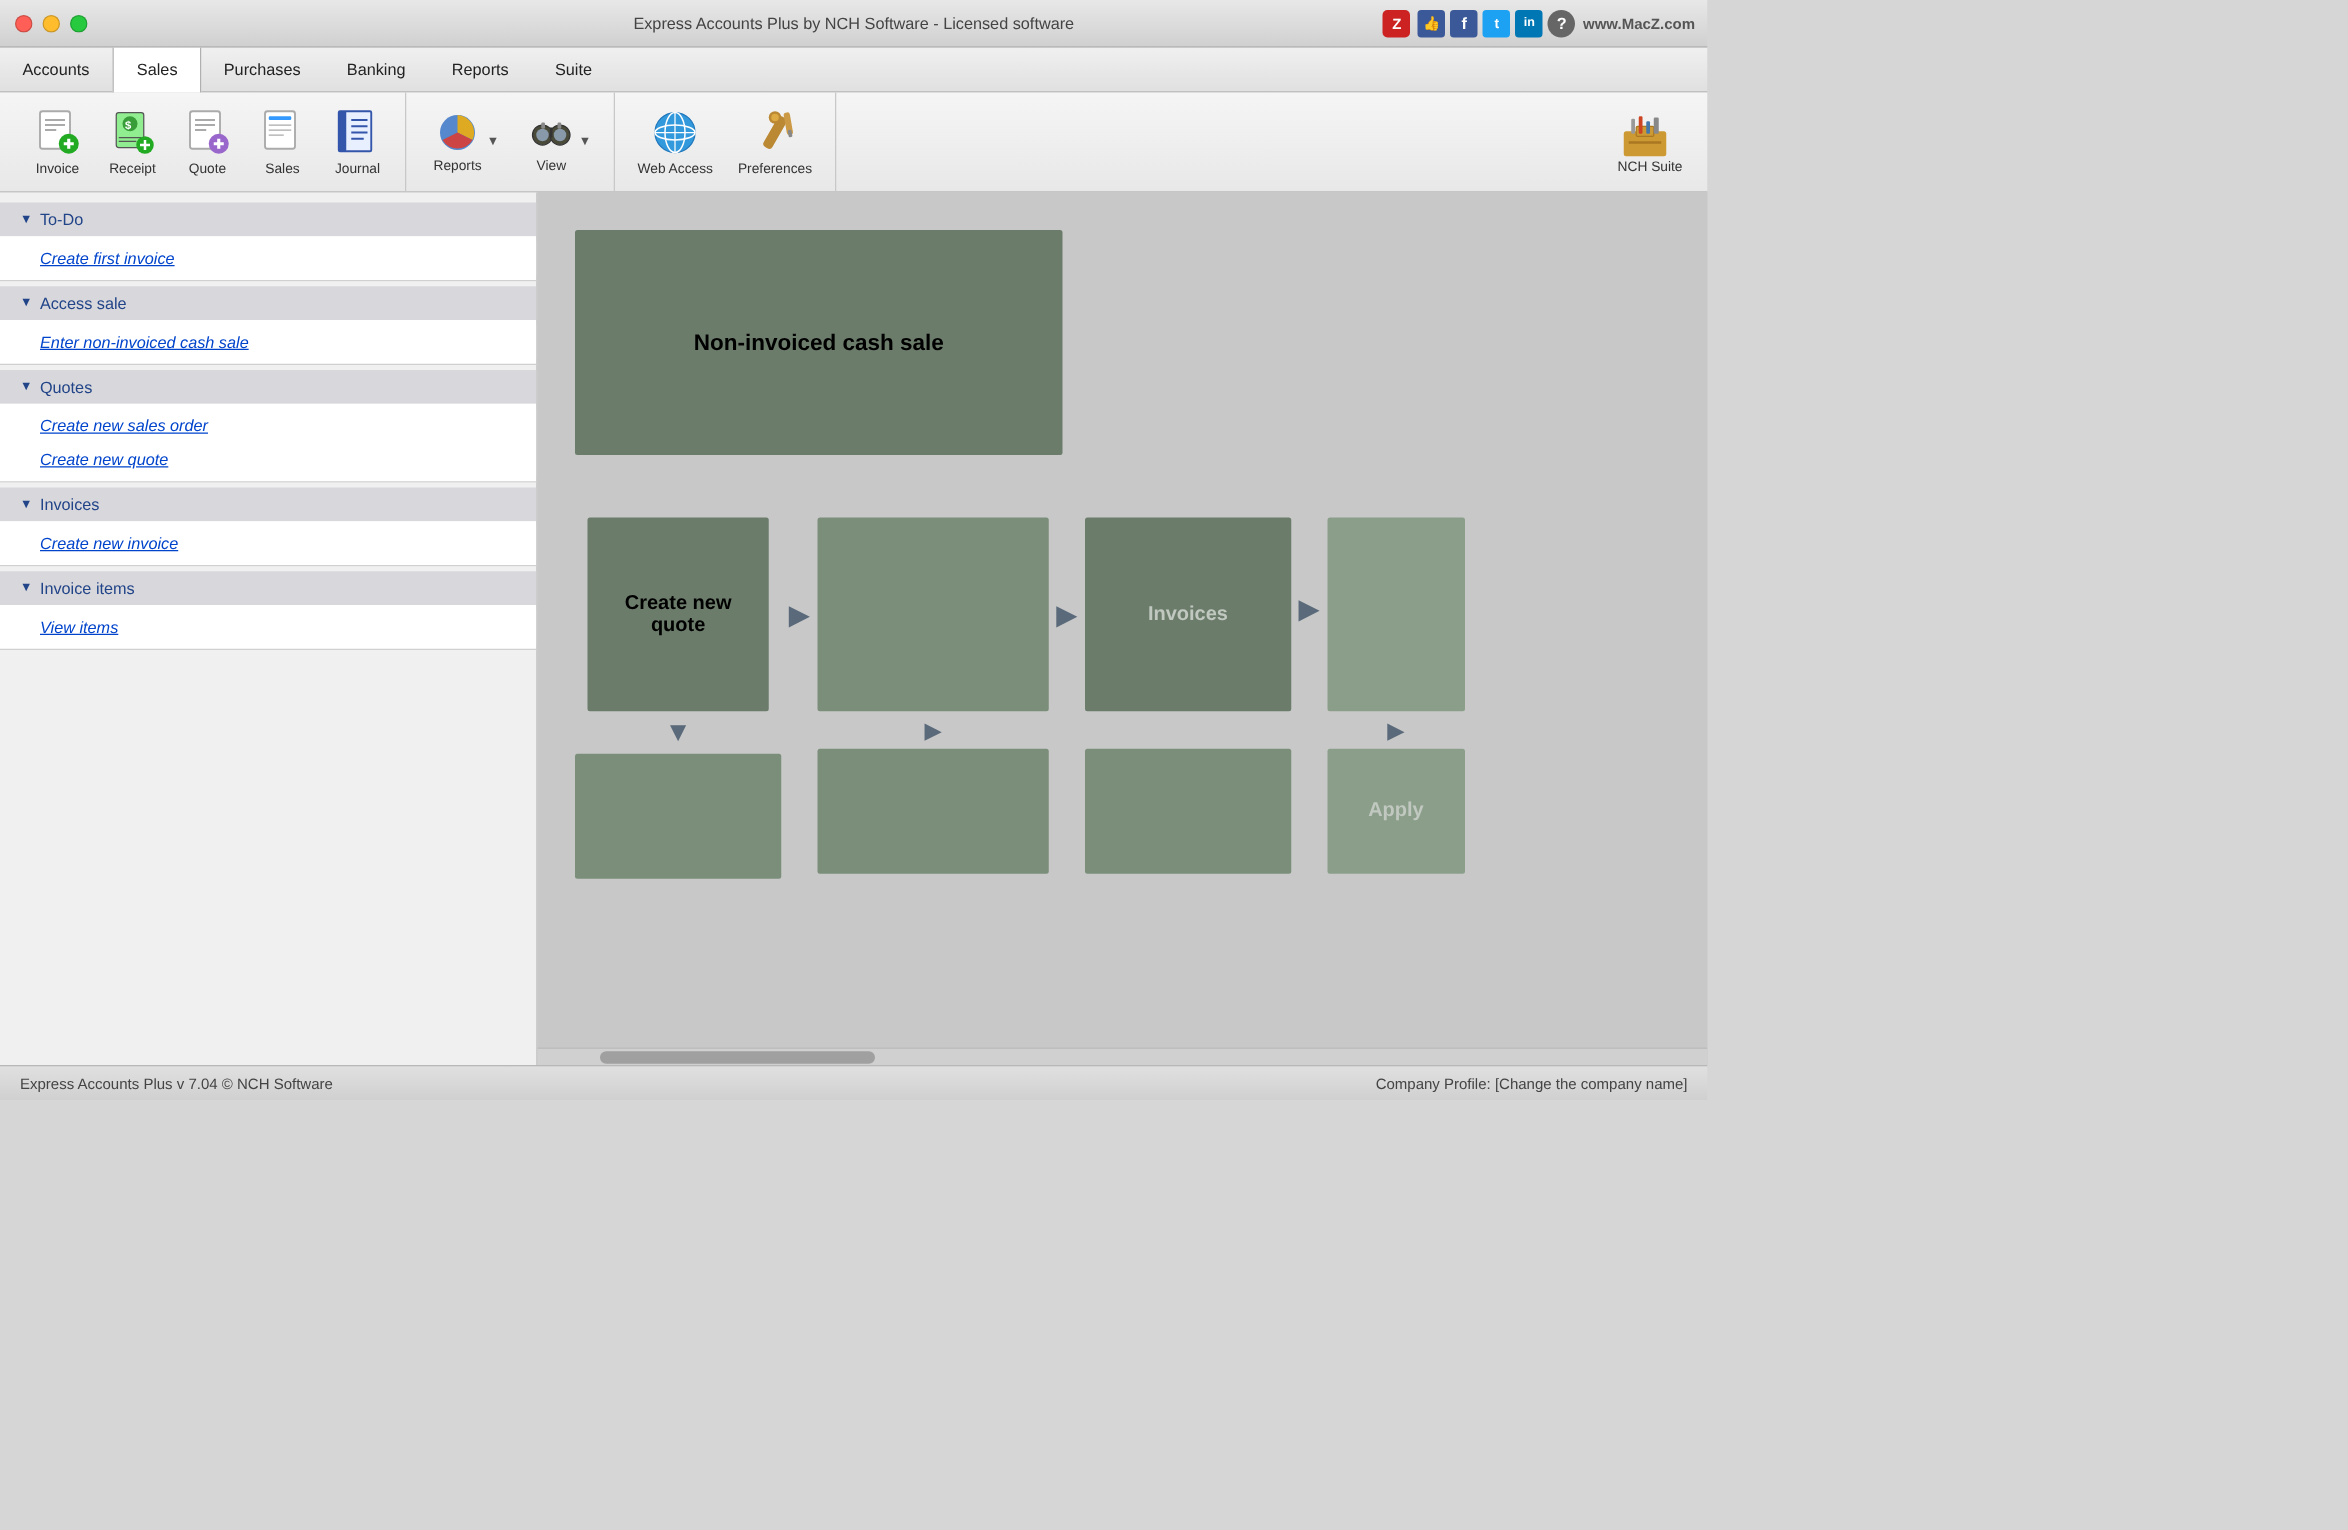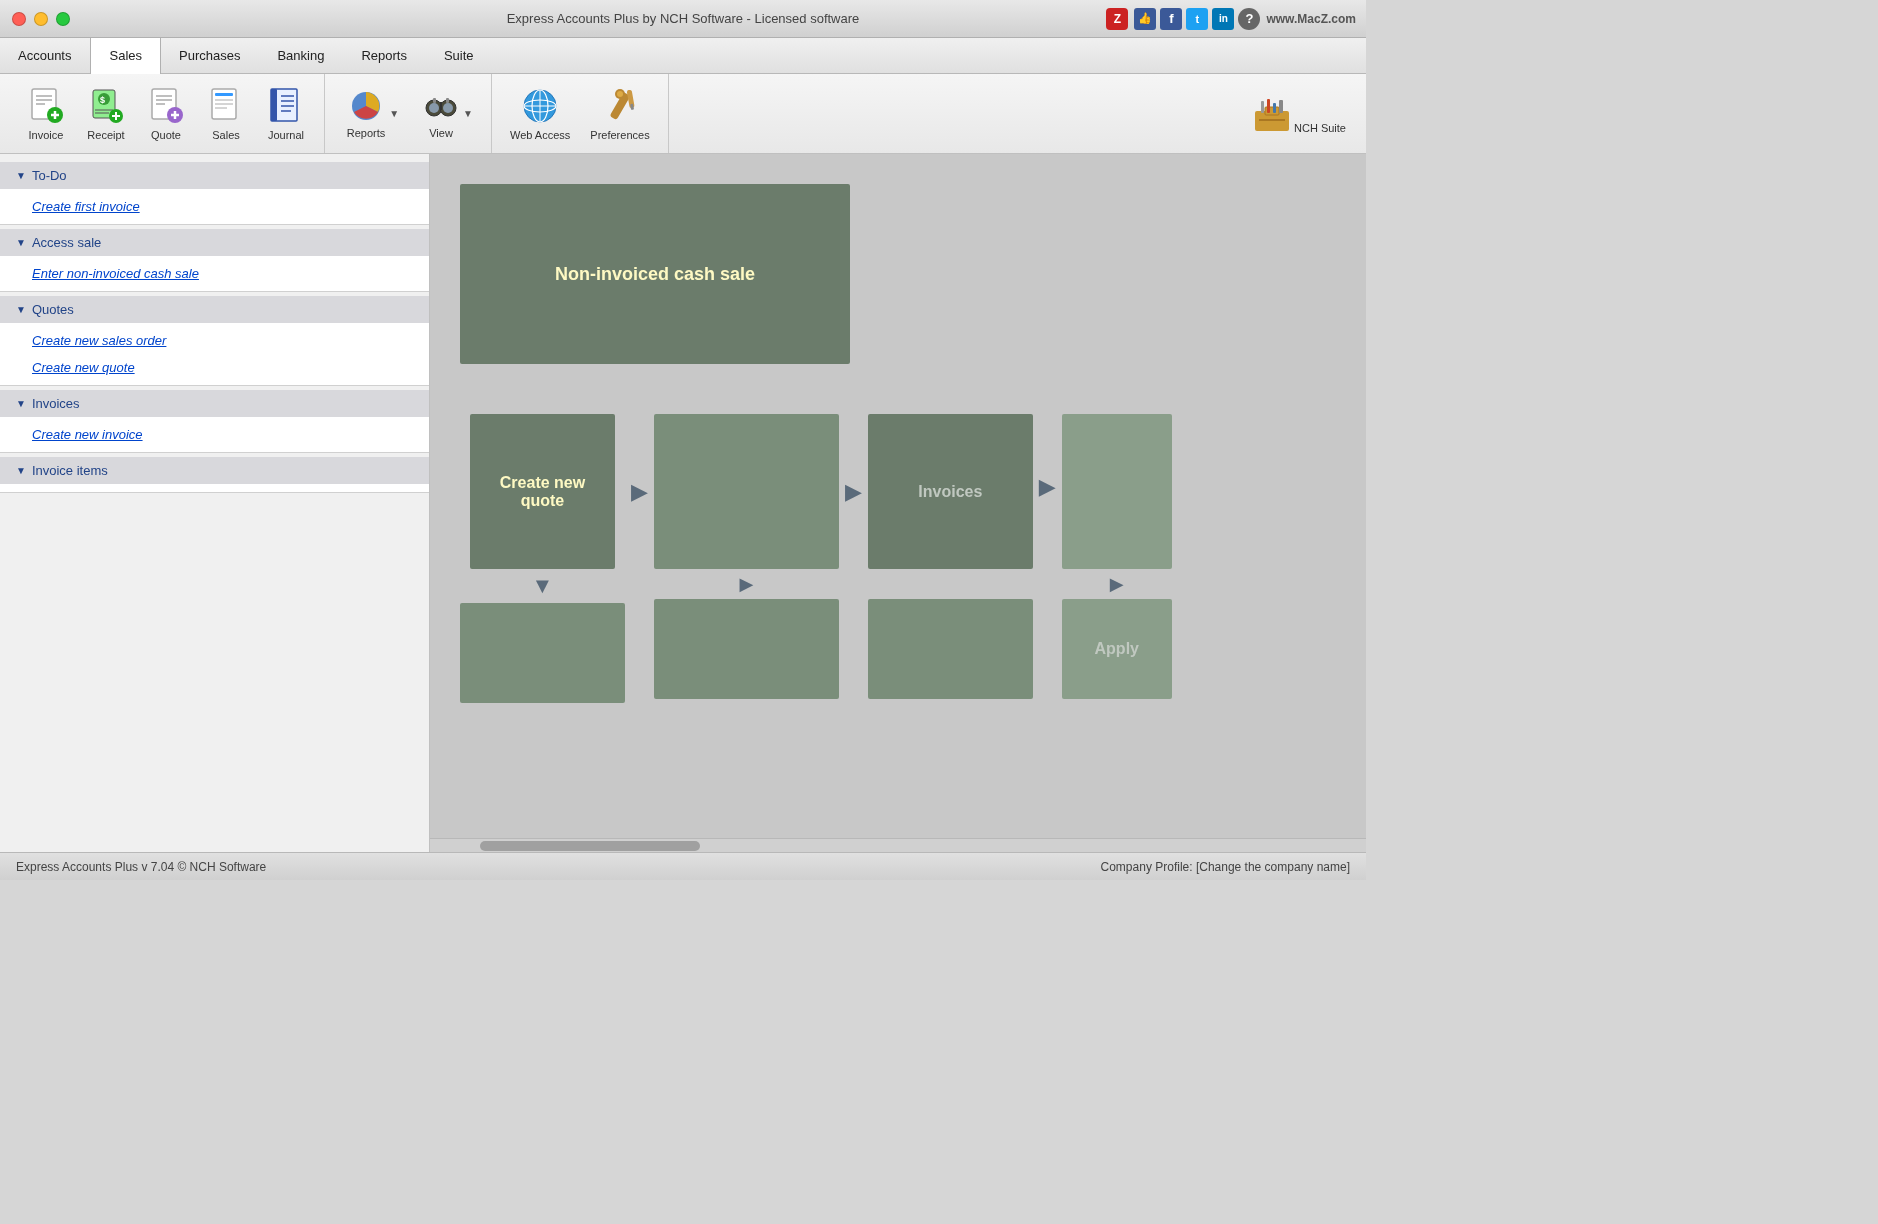--- a/index.html
+++ b/index.html
@@ -205,21 +205,21 @@
     
     .diagram-area {
       flex: 1;
       background: #c8c8c8;
       overflow: auto;
       padding: 20px;
       position: relative;
     }
     .diagram-box {
       background: #6b7c6b;
-      color: #fef9c3;
+      color: #000000;
       font-size: 16px;
       font-weight: 600;
       display: flex;
       align-items: center;
       justify-content: center;
       text-align: center;
       padding: 10px;
       cursor: pointer;
       border-radius: 2px;
     }
@@ -235,22 +235,22 @@
       padding: 0 16px;
       font-size: 12px;
       color: #444;
       justify-content: space-between;
     }
 
     
     .toolbar-nch {
       margin-left: auto;
       display: flex;
-      flex-direction: row;
-      align-items: flex-end;
+      flex-direction: column;
+      align-items: flex-start;
       padding: 6px 12px;
       cursor: pointer;
     }
     .toolbar-nch .icon-area {
       width: 44px;
       height: 40px;
       display: flex;
       align-items: center;
       justify-content: center;
     }
@@ -504,20 +504,21 @@
         <a class="sidebar-link">Create new invoice</a>
       </div>
     </div>
 
     <div class="sidebar-section">
       <div class="sidebar-section-header">
         <span class="triangle">▼</span>
         <span>Invoice items</span>
       </div>
       <div class="sidebar-section-content">
+        <a class="sidebar-link">View items</a>
       </div>
     </div>
 
   </div>
 
   <div class="diagram-area">
 
     <div style="margin-bottom: 30px; padding: 10px;">
       <div class="diagram-box" style="width: 390px; height: 180px; font-size: 18px;">
         Non-invoiced cash sale

